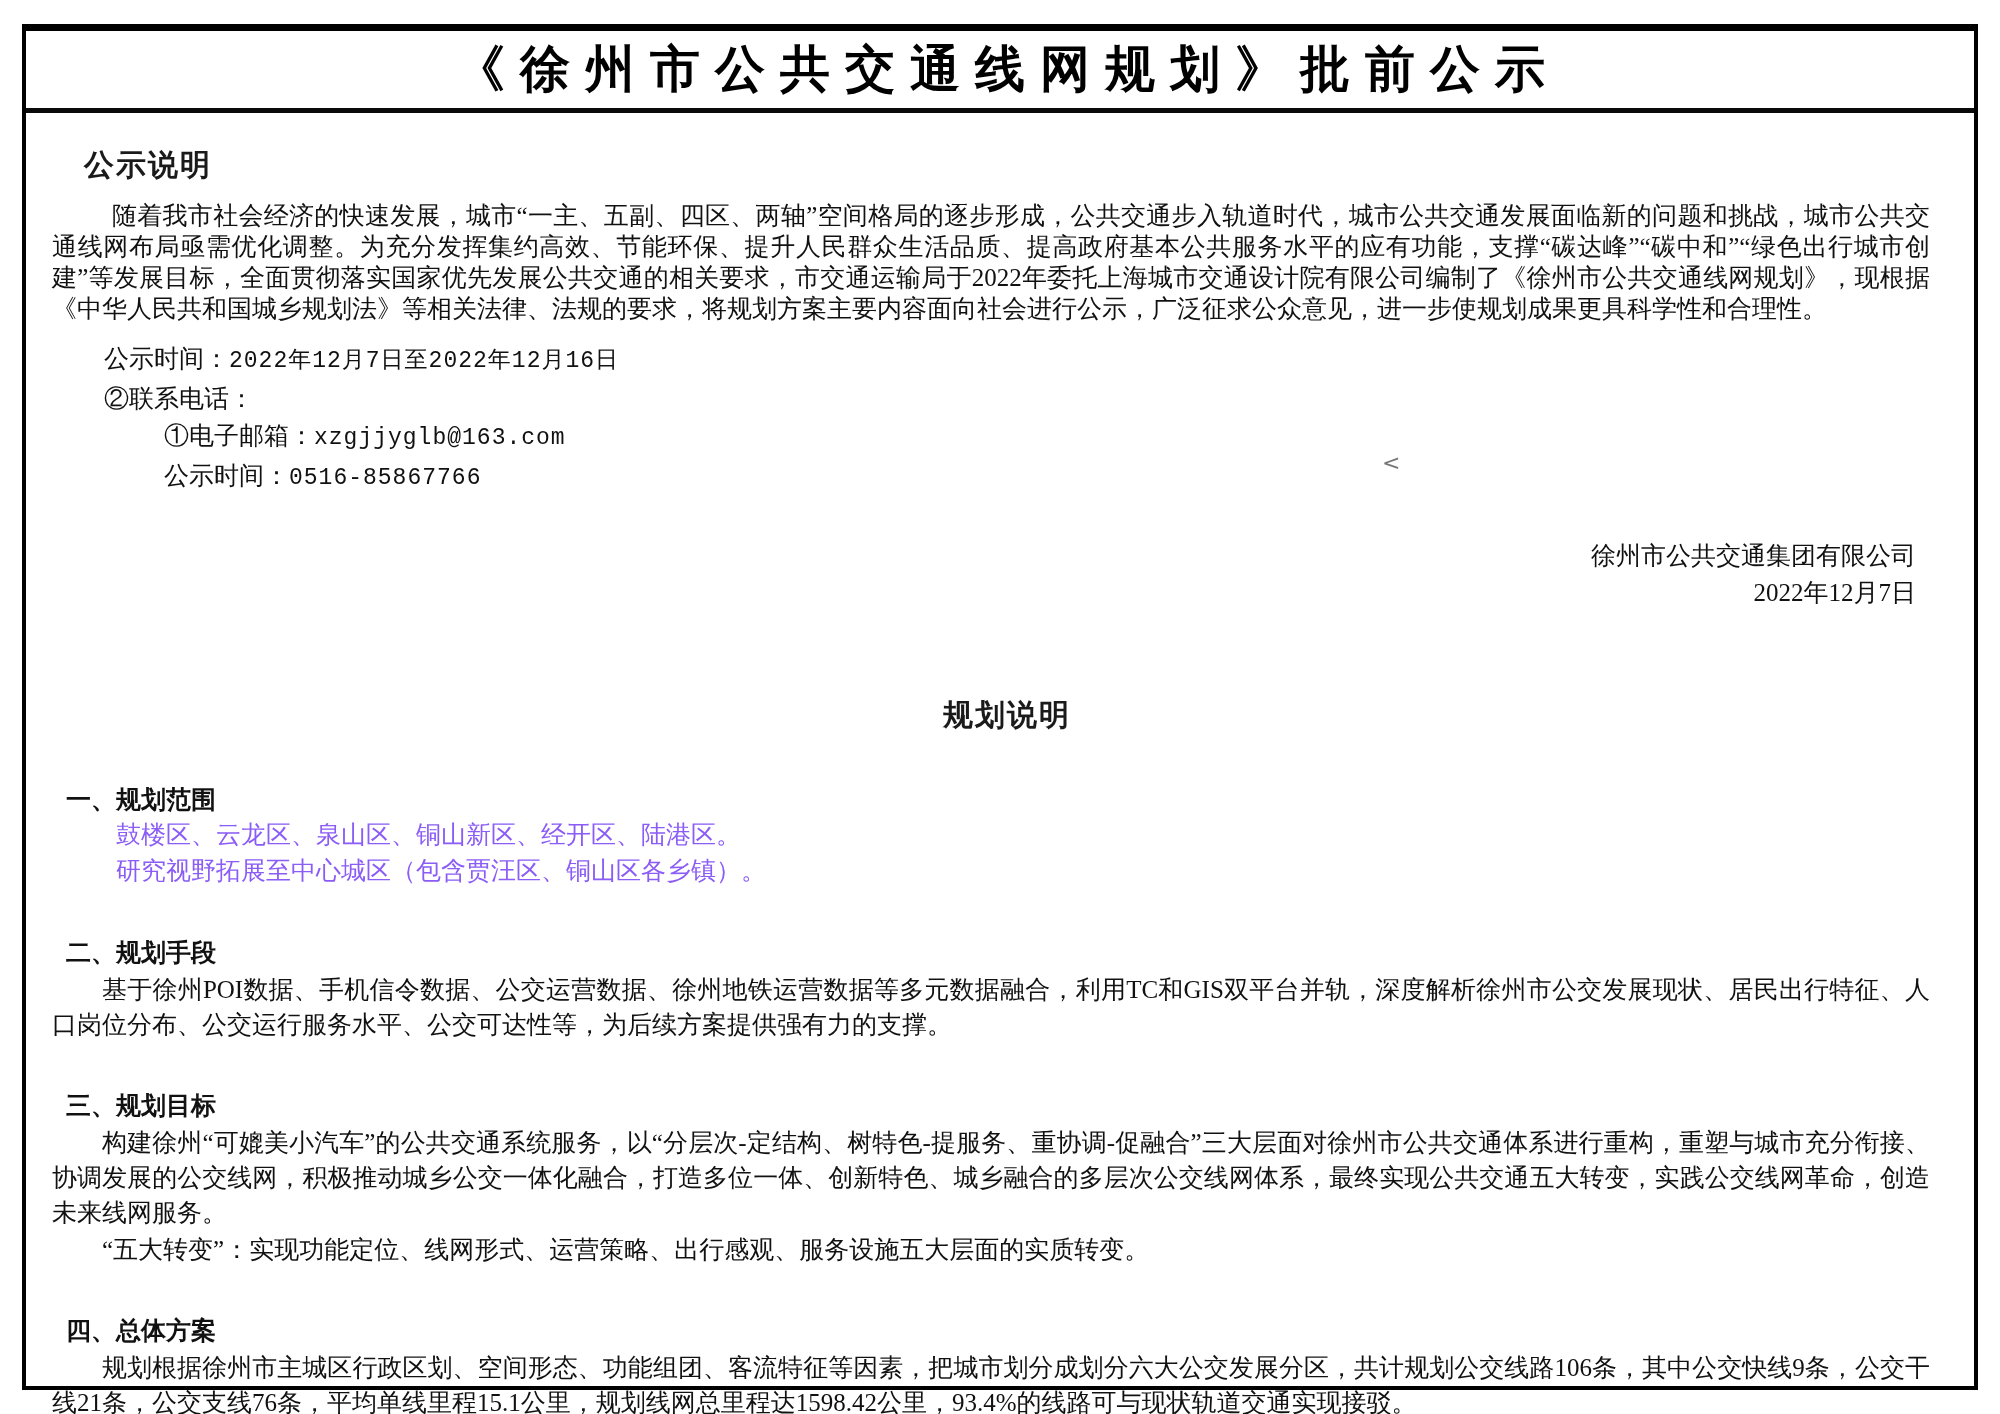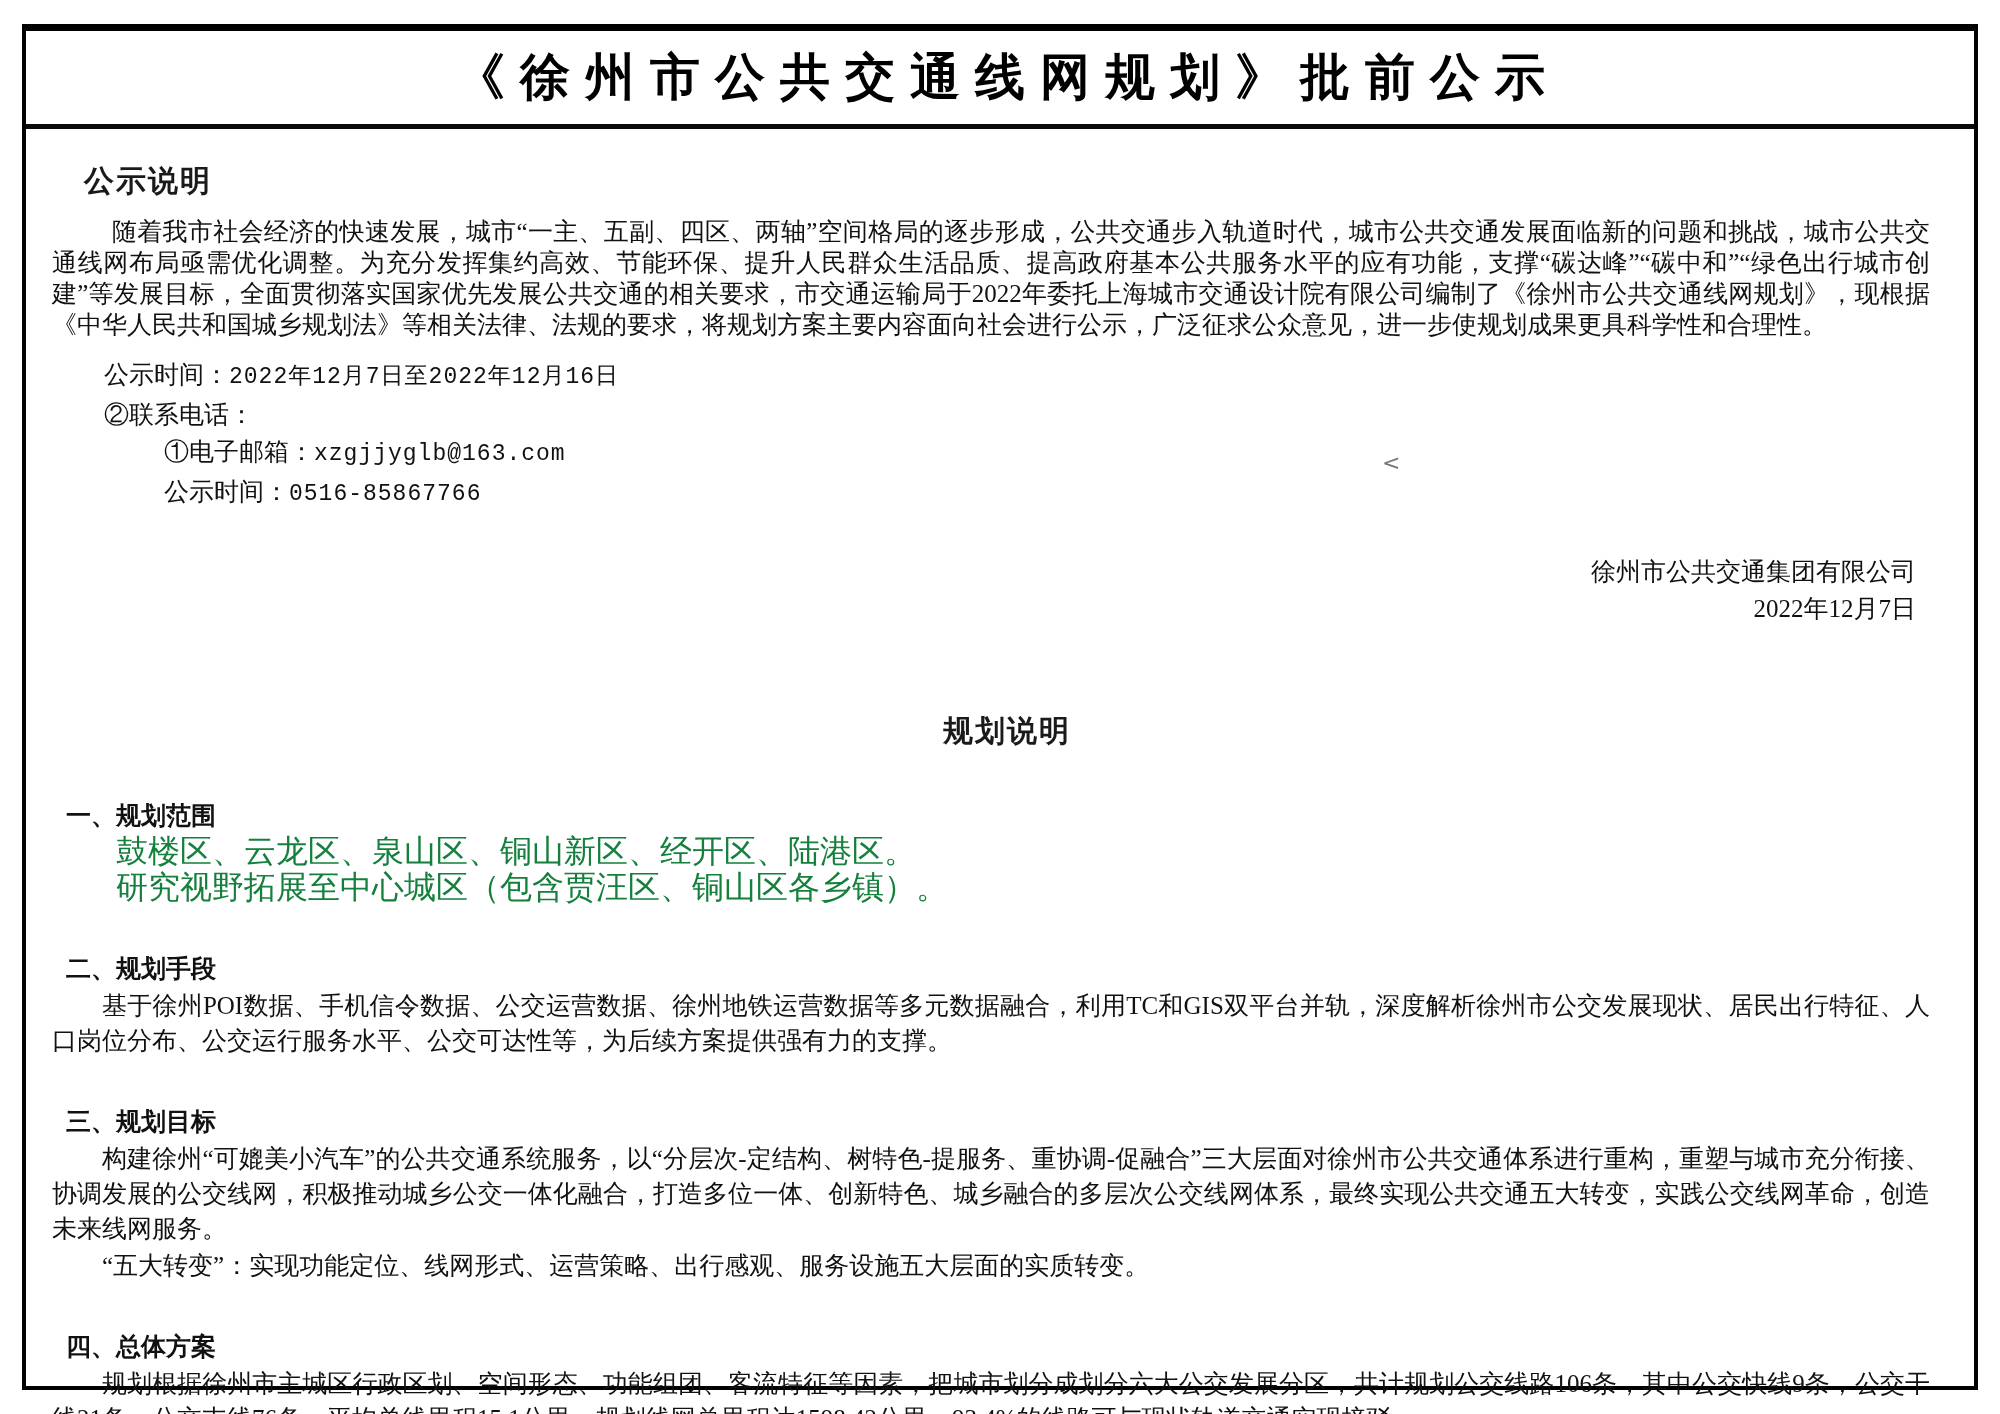--- a/index.html
+++ b/index.html
@@ -8,21 +8,21 @@
     position:relative;
     font-family:"Liberation Serif","DejaVu Serif",serif;
     color:#1c1c1c;
   }
   .frame {
     position:absolute; top:24px; left:22px; width:1956px; height:1366px;
     border:4px solid #000; border-top-width:7px;
     background:#fff;
   }
   .titlebar {
-    height:98px; border-bottom:5px solid #0a0a0a;
+    height:82px; border-bottom:5px solid #0a0a0a;
     display:flex; align-items:center; justify-content:center;
   }
   .page-title {
     font-size:50px; font-weight:700; letter-spacing:0.30em; text-indent:0.30em;
     color:#000; white-space:nowrap;
   }
   .content { padding:0 44px 0 26px; }
   .h-sans {
     font-family:Liberation Sans, sans-serif;
     font-size:30px; font-weight:600; color:#1a1a1a; letter-spacing:2px;
@@ -45,21 +45,21 @@
     font-family:"DejaVu Sans",sans-serif;
   }
   .signature {
     margin-top:40px; text-align:right; padding-right:14px;
     font-size:25px; line-height:37px; color:#111;
   }
   .plan-heading { margin:84px 0 10px 32px;text-align:center; }
   .sec { margin-top:46px; }
   .sec:first-of-type { margin-top:16px; }
   .sec-title { font-size:25px; font-weight:700; padding-left:14px; line-height:35px; color:#111; }
-  .sec-line  { font-size:32px; line-height:36px; padding-left:64px; color:#15803d; }
+  .sec-line  { font-size:25px; line-height:36px; padding-left:64px; color:#8b5cf6; }
   .sec-para  {
     font-size:25px; line-height:35px; text-indent:2.0em; text-align:justify;
     margin-top:2px; color:#111;
   }
 </style>
 </head>
 <body>
 
 <div class="frame">
 

